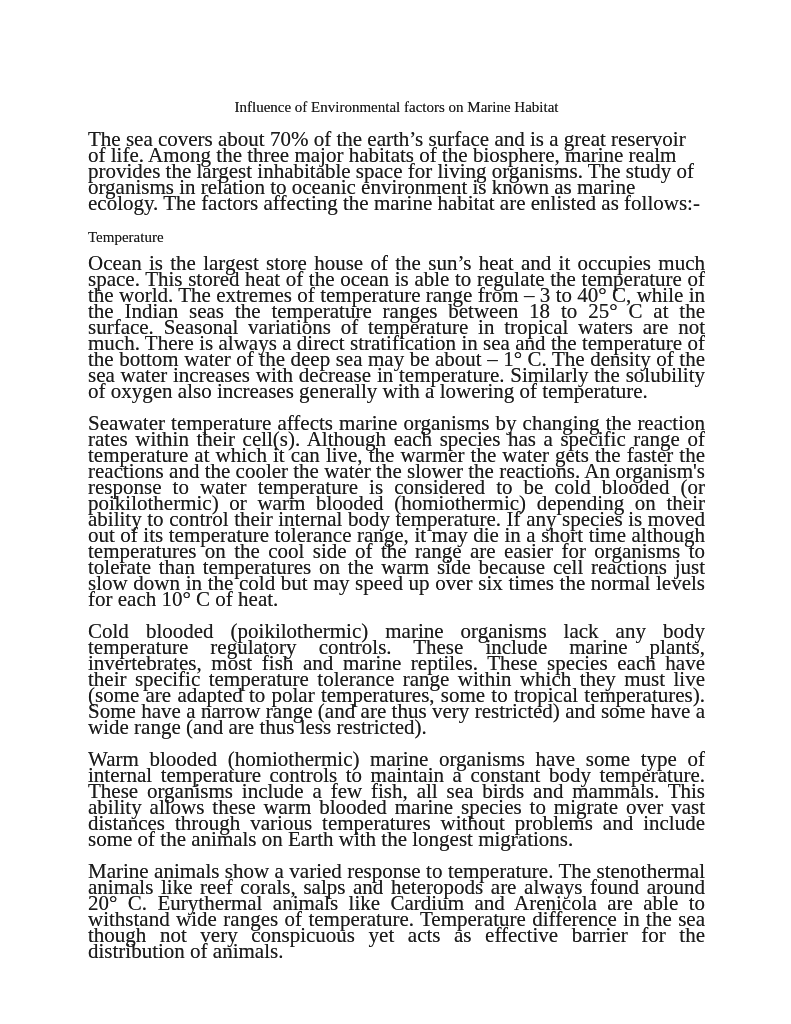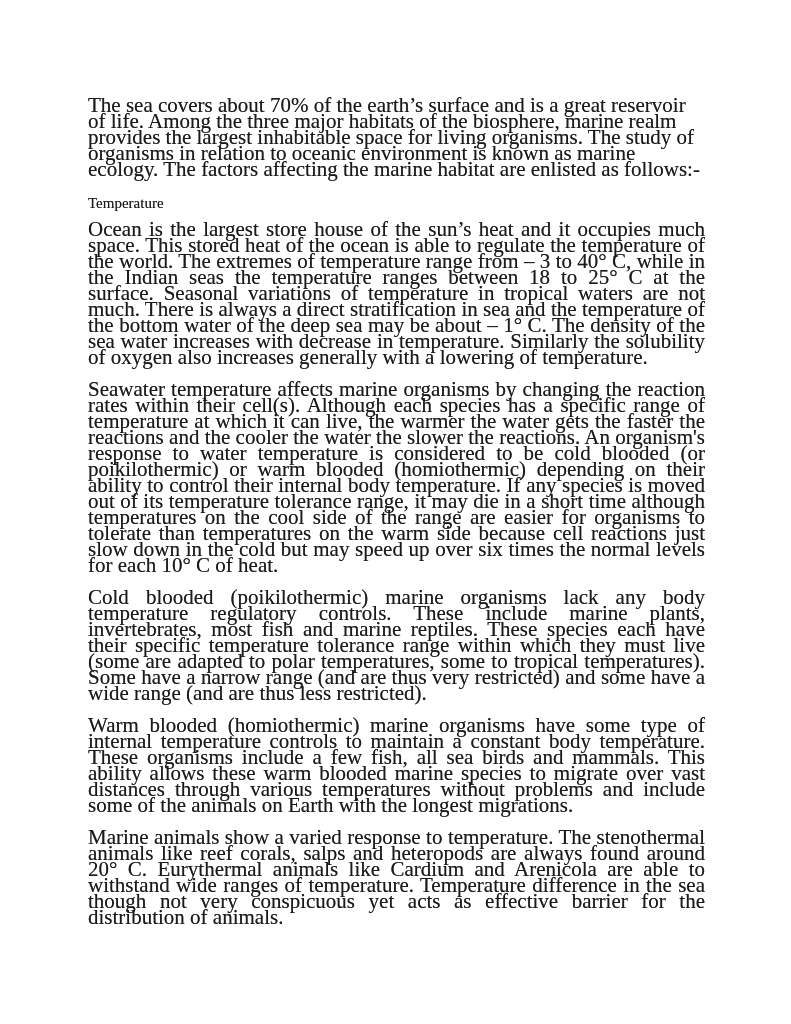--- a/index.html
+++ b/index.html
@@ -39,20 +39,21 @@
     font-size: 15px;
     font-weight: normal;
     line-height: 20px;
     margin: 0 0 8px 0;
   }
 </style>
 </head>
 <body>
 
 <div class="page">
+  <h1 class="title">Influence of Environmental factors on Marine Habitat</h1>
 
   <p class="para ragged">The sea covers about 70% of the earth’s surface and is a great reservoir of life. Among the three major habitats of the biosphere, marine realm provides the largest inhabitable space for living organisms. The study of organisms in relation to oceanic environment is known as marine ecology. The factors affecting the marine habitat are enlisted as follows:-</p>
 
   <h2 class="heading">Temperature</h2>
 
   <p class="para">Ocean is the largest store house of the sun’s heat and it occupies much space. This stored heat of the ocean is able to regulate the temperature of the world. The extremes of temperature range from – 3 to 40° C, while in the Indian seas the temperature ranges between 18 to 25° C at the surface. Seasonal variations of temperature in tropical waters are not much. There is always a direct stratification in sea and the temperature of the bottom water of the deep sea may be about – 1° C. The density of the sea water increases with decrease in temperature. Similarly the solubility of oxygen also increases generally with a lowering of temperature.</p>
 
   <p class="para">Seawater temperature affects marine organisms by changing the reaction rates within their cell(s). Although each species has a specific range of temperature at which it can live, the warmer the water gets the faster the reactions and the cooler the water the slower the reactions. An organism's response to water temperature is considered to be cold blooded (or poikilothermic) or warm blooded (homiothermic) depending on their ability to control their internal body temperature. If any species is moved out of its temperature tolerance range, it may die in a short time although temperatures on the cool side of the range are easier for organisms to tolerate than temperatures on the warm side because cell reactions just slow down in the cold but may speed up over six times the normal levels for each 10° C of heat.</p>
 
   <p class="para">Cold blooded (poikilothermic) marine organisms lack any body temperature regulatory controls. These include marine plants, invertebrates, most fish and marine reptiles. These species each have their specific temperature tolerance range within which they must live (some are adapted to polar temperatures, some to tropical temperatures). Some have a narrow range (and are thus very restricted) and some have a wide range (and are thus less restricted).</p>

